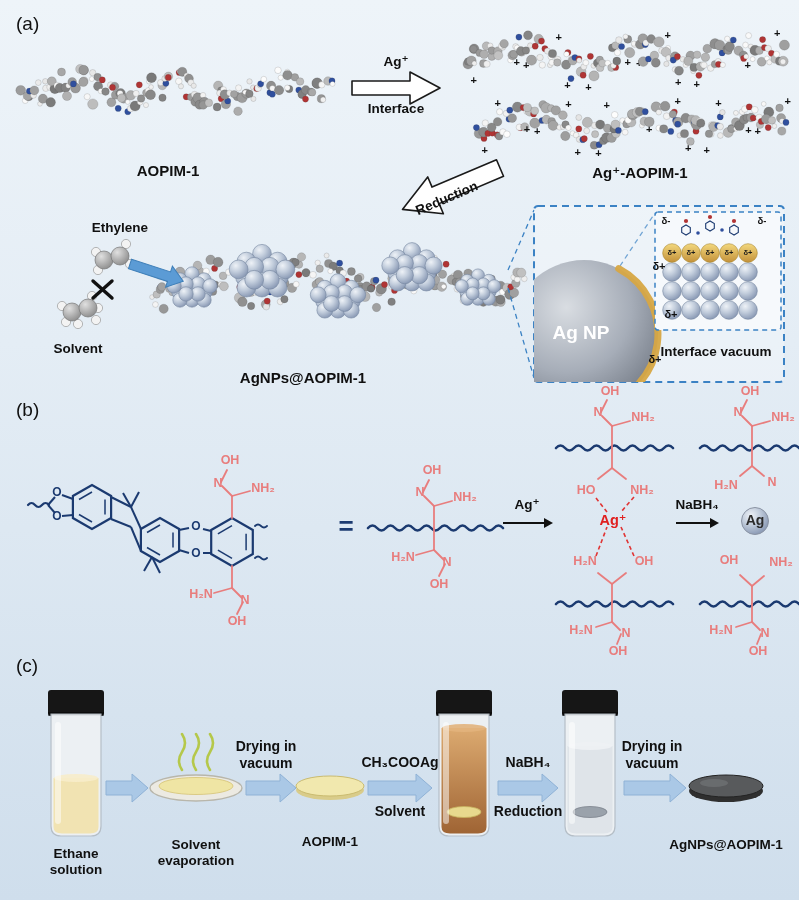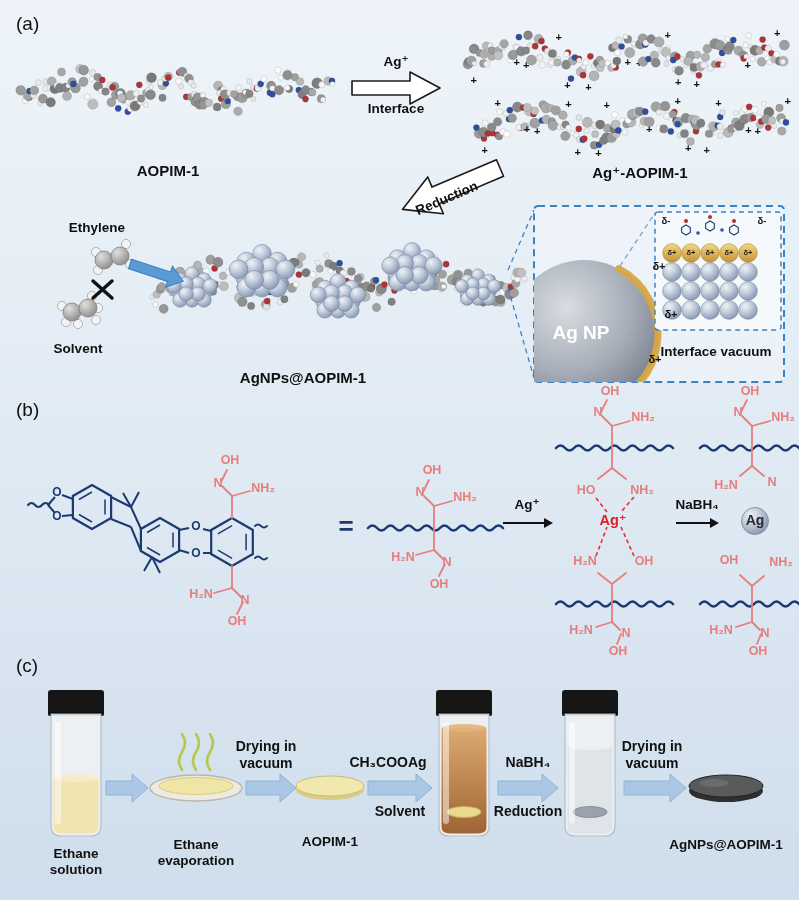--- a/index.html
+++ b/index.html
@@ -991,40 +991,40 @@
       <polygon points="624,781 670,781 670,774 686,788 670,802 670,795 624,795" fill="#aac8e6" stroke="#8fb2d6" stroke-width="1"></polygon>
     </svg>
 
   <div>
     <span class="lbl tag" style="left:16px;top:24px">(a)</span>
     <span class="lbl s15" style="left:168px;top:171px">AOPIM-1</span>
     <span class="lbl s13" style="left:396px;top:62px">Ag⁺</span>
     <span class="lbl s13" style="left:396px;top:109px">Interface</span>
     <span class="lbl s15" style="left:640px;top:173px">Ag⁺-AOPIM-1</span>
     <span class="lbl s13 rot" style="left:447px;top:199px">Reduction</span>
-    <span class="lbl s13" style="left:97px;top:228px">Ethylene</span>
+    <span class="lbl s13" style="left:120px;top:228px">Ethylene</span>
     <span class="lbl s13" style="left:78px;top:349px">Solvent</span>
     <span class="lbl s15" style="left:303px;top:378px">AgNPs@AOPIM-1</span>
     <span class="lbl s19 white" style="left:581px;top:333px">Ag NP</span>
     <span class="lbl s13" style="left:716px;top:352px">Interface vacuum</span>
 
     <span class="lbl tag" style="left:16px;top:410px">(b)</span>
     <span class="lbl eq navy" style="left:346px;top:526px">=</span>
     <span class="lbl s13" style="left:527px;top:505px">Ag⁺</span>
     <span class="lbl s13" style="left:697px;top:505px">NaBH₄</span>
     <span class="lbl s14 red" style="left:613px;top:521px">Ag⁺</span>
     <span class="lbl s12 dark" style="left:755px;top:521px">Ag</span>
 
     <span class="lbl tag" style="left:16px;top:666px">(c)</span>
     <span class="lbl s13 wrap" style="left:76px;top:862px;width:86px">Ethane solution</span>
-    <span class="lbl s13 wrap" style="left:196px;top:853px;width:100px">Ethane evaporation</span>
+    <span class="lbl s13 wrap" style="left:196px;top:853px;width:100px">Solvent evaporation</span>
     <span class="lbl s13" style="left:330px;top:842px">AOPIM-1</span>
     <span class="lbl s13" style="left:726px;top:845px">AgNPs@AOPIM-1</span>
     <span class="lbl s12 wrap" style="left:266px;top:755px;width:72px">Drying in vacuum</span>
-    <span class="lbl s12" style="left:388px;top:763px">CH₃COOAg</span>
+    <span class="lbl s12" style="left:400px;top:763px">CH₃COOAg</span>
     <span class="lbl s12" style="left:400px;top:812px">Solvent</span>
     <span class="lbl s12" style="left:528px;top:763px">NaBH₄</span>
     <span class="lbl s12" style="left:528px;top:812px">Reduction</span>
     <span class="lbl s12 wrap" style="left:652px;top:755px;width:72px">Drying in vacuum</span>
   </div>
 
   <div id="floats">
       <span class="lbl f-pk" style="left: 230px; top: 461px;">OH</span>
       <span class="lbl f-pk" style="left: 218px; top: 484px;">N</span>
       <span class="lbl f-pk" style="left: 263px; top: 489px;">NH₂</span>

